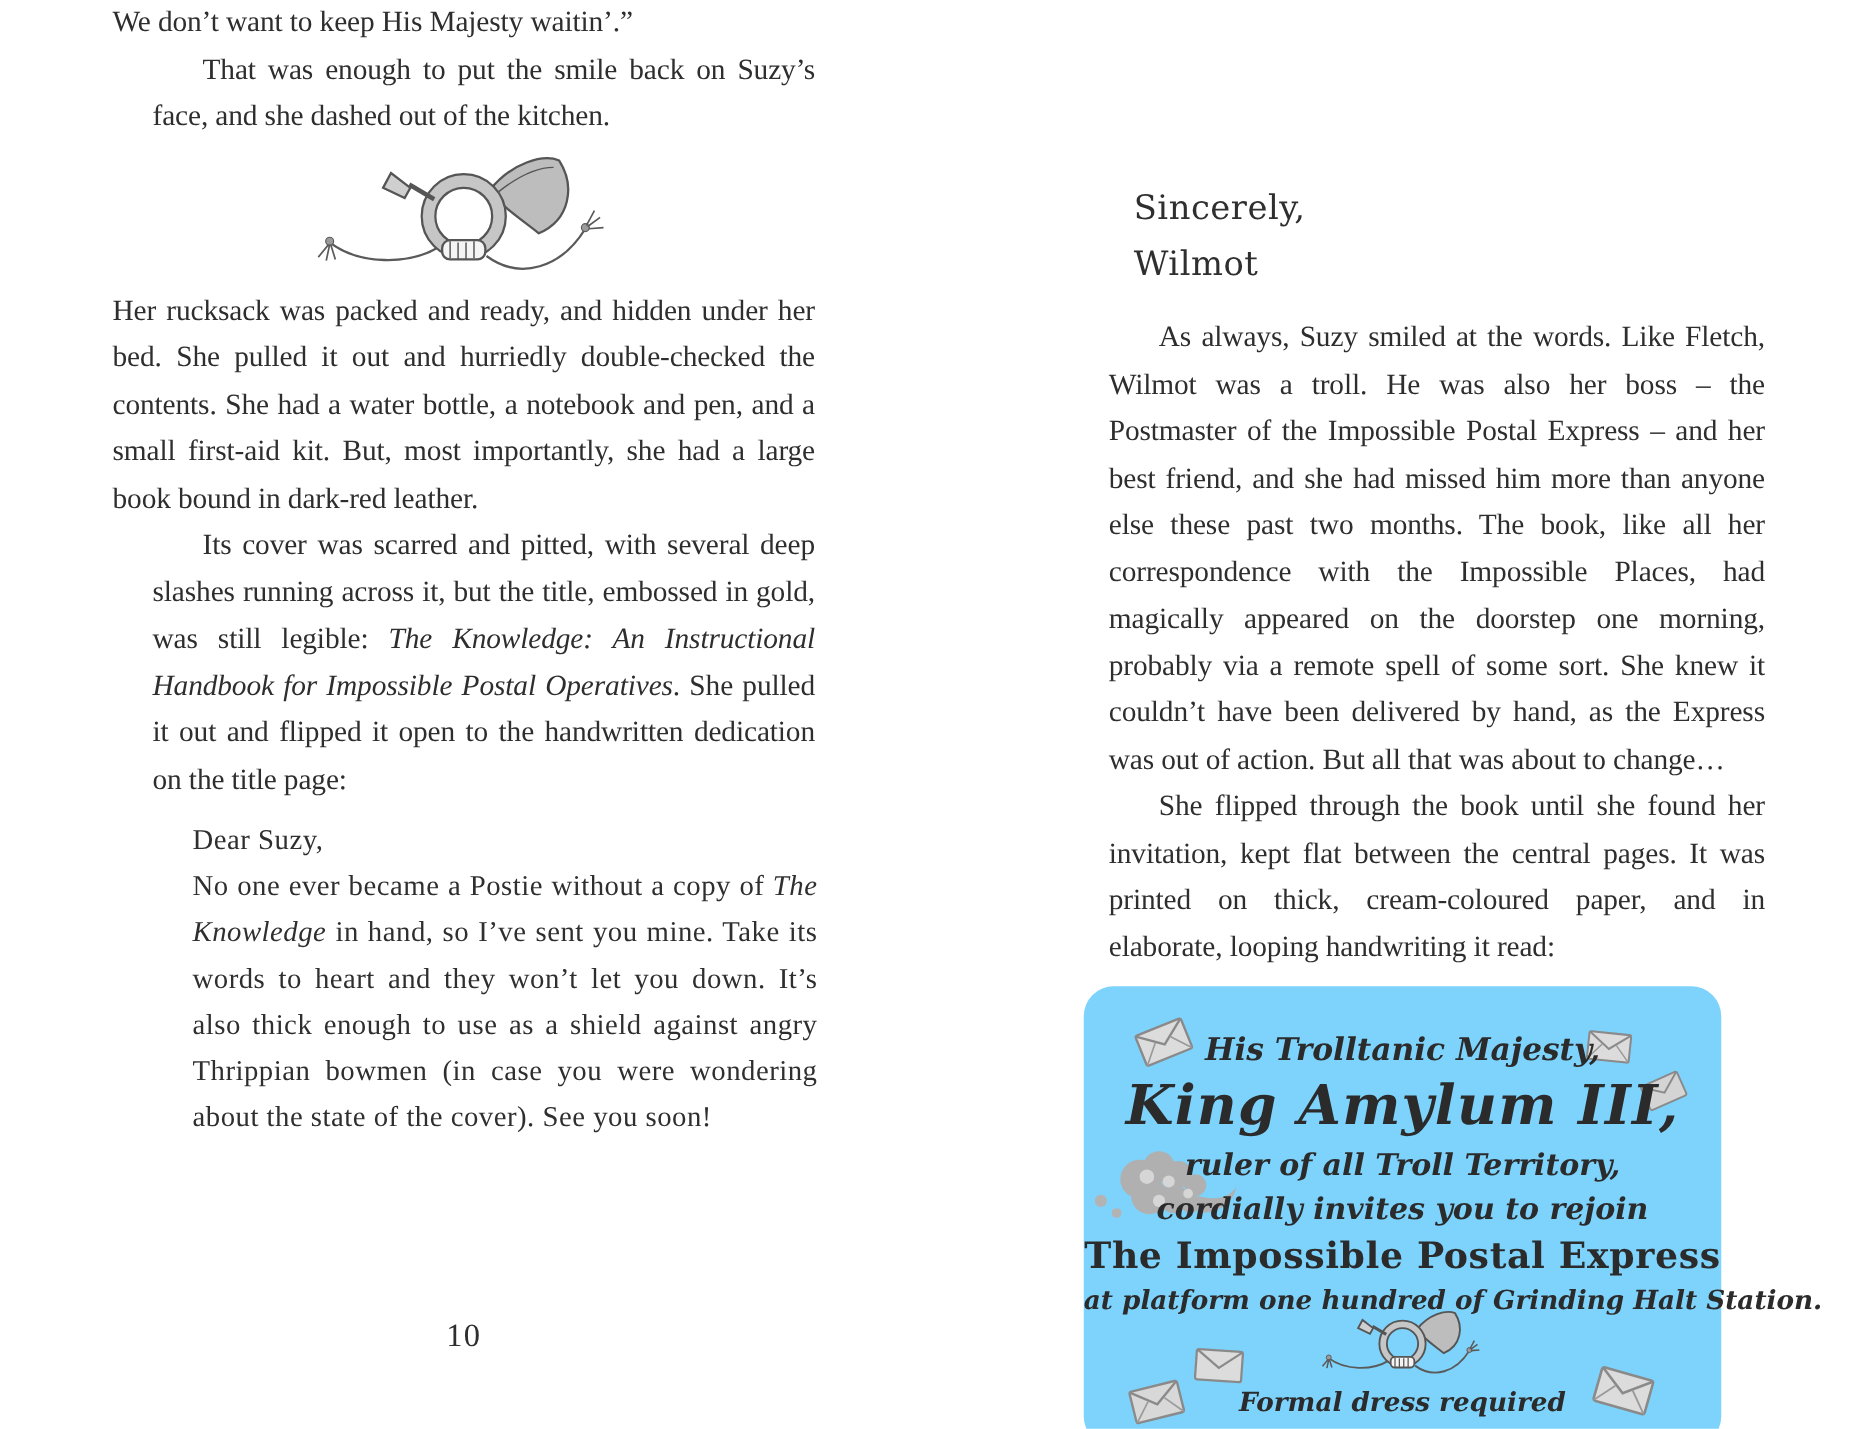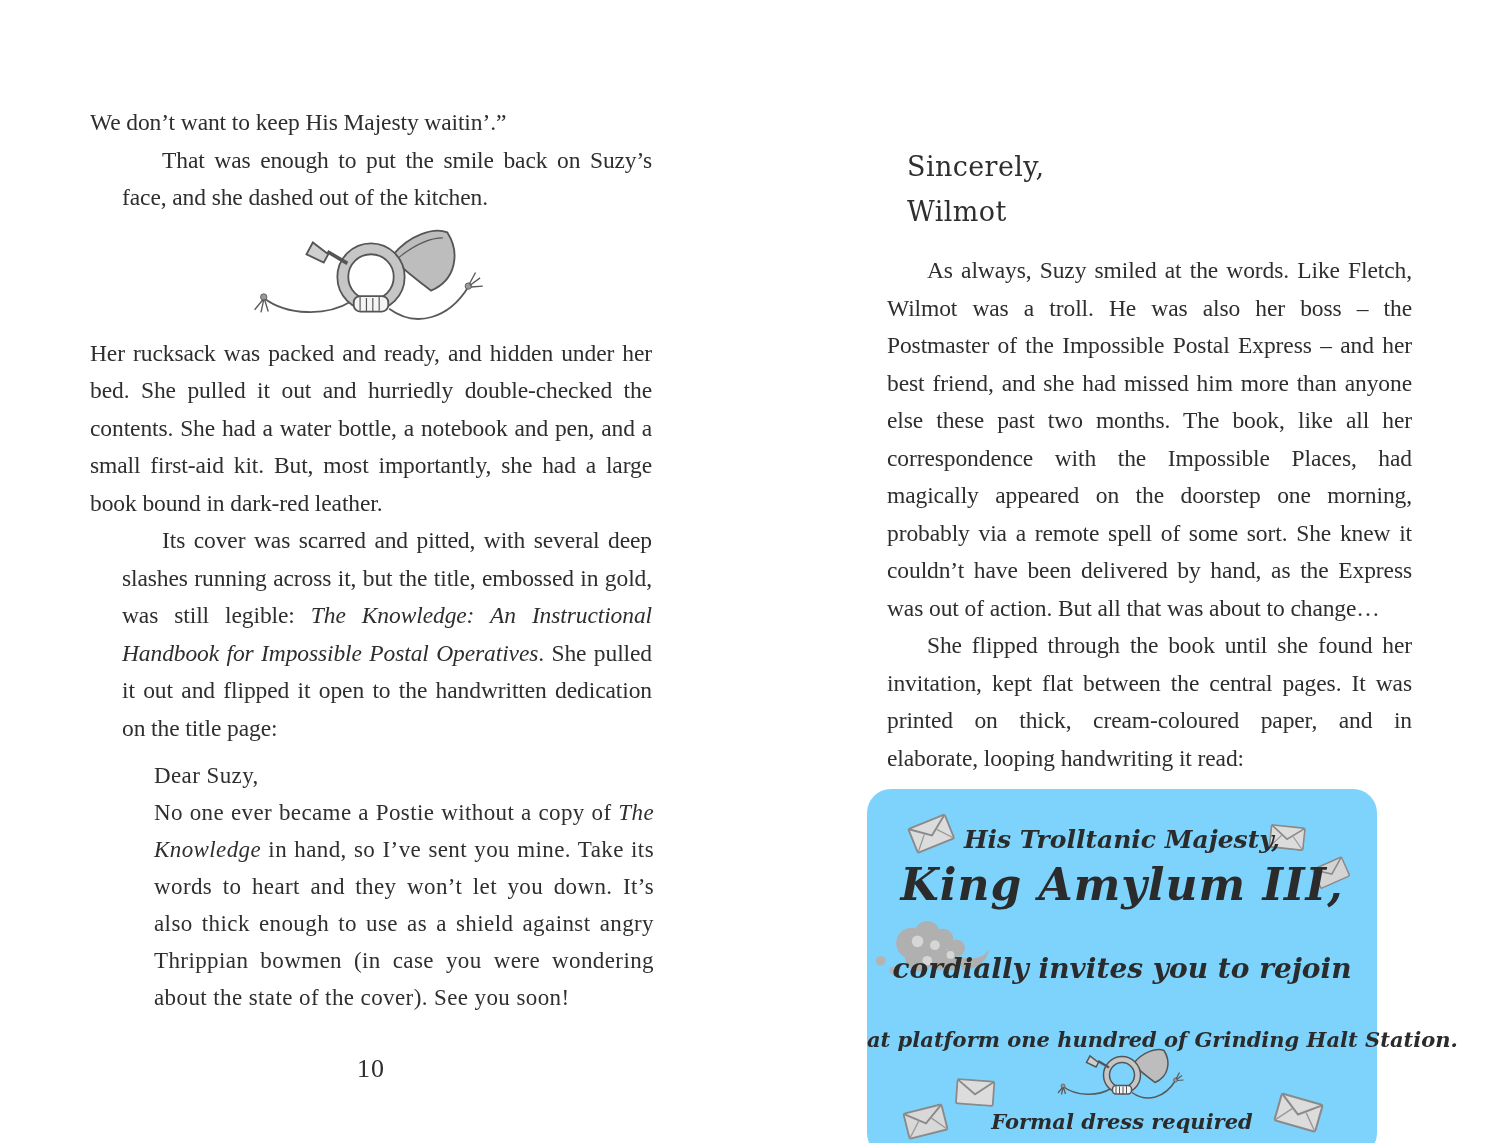--- a/index.html
+++ b/index.html
@@ -19,21 +19,21 @@
 
   .body-text {
     font-size: 23.5px;
     line-height: 37.5px;
     text-align: justify;
     letter-spacing: -0.1px;
     color: #2e2e2e;
   }
   .indent { text-indent: 40px; margin-left: 32px; }
 
-  .flow-left  { padding-top: 104px; }
+  .flow-left  { }
   .flow-right { padding-top: 104px; }
 
   .horn-wrap {
     width: 280px; height: 100px;
     margin: 10px auto 8px auto;
   }
 
   
   .hand {
     font-family: "DejaVu Serif", serif;
@@ -81,21 +81,21 @@
     color: #2b2b2b;
   }
   .script {
     font-family: "DejaVu Serif", serif;
     font-style: italic;
     font-weight: bold;
   }
   .card-majesty   { top: 36px;  font-size: 25px; }
   .card-king      { top: 70px;  font-size: 44px; letter-spacing: 1px; }
   .card-ruler     { top: 128px; font-size: 24px; }
-  .card-invites   { top: 163px; font-size: 28px; }
+  .card-invites   { top: 163px; font-size: 24px; }
   .card-express   { top: 198px; font-size: 29px; font-family: "DejaVu Serif", serif; font-weight: bold; letter-spacing: 0.5px; }
   .card-platform  { top: 238px; font-size: 21px; text-align: right; }
   .card-dress     { top: 320px; font-size: 21px; }
   .card-horn {
     position: absolute; top: 258px; left: 50%;
     width: 140px; height: 56px;
     margin-left: -70px;
   }
   .envelope { position: absolute; }
   .smoke { position: absolute; left: 4px; top: 124px; width: 126px; height: 78px; }
@@ -219,21 +219,23 @@
             <circle cx="48" cy="28" r="6"></circle>
             <circle cx="66" cy="32" r="5"></circle>
             <circle cx="58" cy="48" r="5"></circle>
             <circle cx="82" cy="42" r="4"></circle>
           </g>
         </svg>
       </div>
 
       <div class="card-line script card-majesty">His Trolltanic Majesty,</div>
       <div class="card-line script card-king">King Amylum III,</div>
+      <div class="card-line script card-ruler">ruler of all Troll Territory,</div>
       <div class="card-line script card-invites">cordially invites you to rejoin</div>
+      <div class="card-line card-express">The Impossible Postal Express</div>
       <div class="card-line script card-platform">at platform one hundred of Grinding Halt Station.</div>
 
       <div class="card-horn">
         <svg viewBox="0 0 280 110" width="140" height="56">
           <path d="M22,78 C48,98 92,98 118,82" fill="none" stroke="#5a5a5a" stroke-width="3"></path>
           <path d="M160,90 C190,112 226,100 247,66" fill="none" stroke="#5a5a5a" stroke-width="3"></path>
           <circle cx="22" cy="77" r="4" fill="#9a9a9a" stroke="#5a5a5a" stroke-width="1.5"></circle>
           <path d="M21,80 l-9,11 M22,80 l-3,14 M23,80 l4,13" stroke="#5a5a5a" stroke-width="2.5" fill="none"></path>
           <circle cx="247" cy="65" r="4" fill="#9a9a9a" stroke="#5a5a5a" stroke-width="1.5"></circle>
           <path d="M248,63 l7,-13 M249,64 l11,-8 M250,66 l13,-1" stroke="#5a5a5a" stroke-width="2.5" fill="none"></path>

